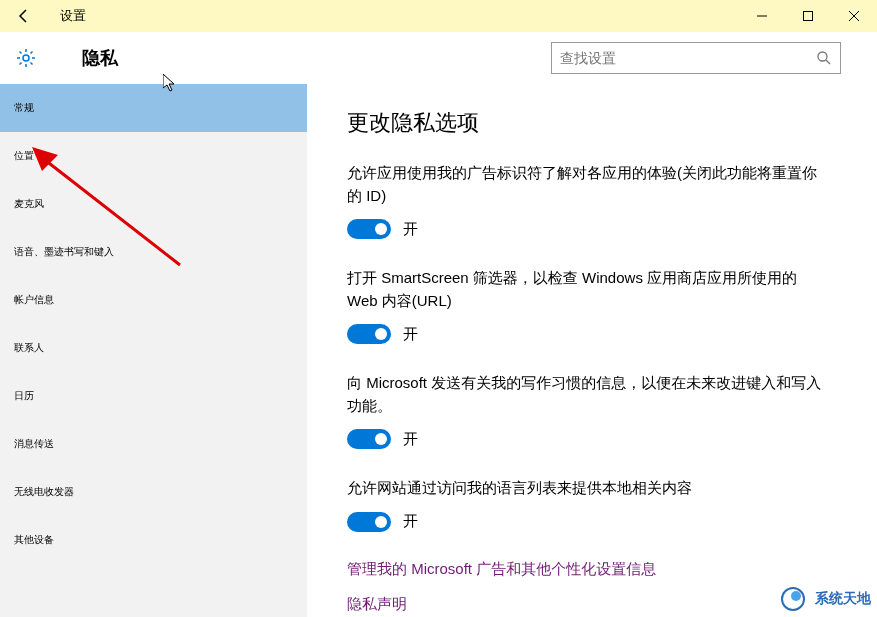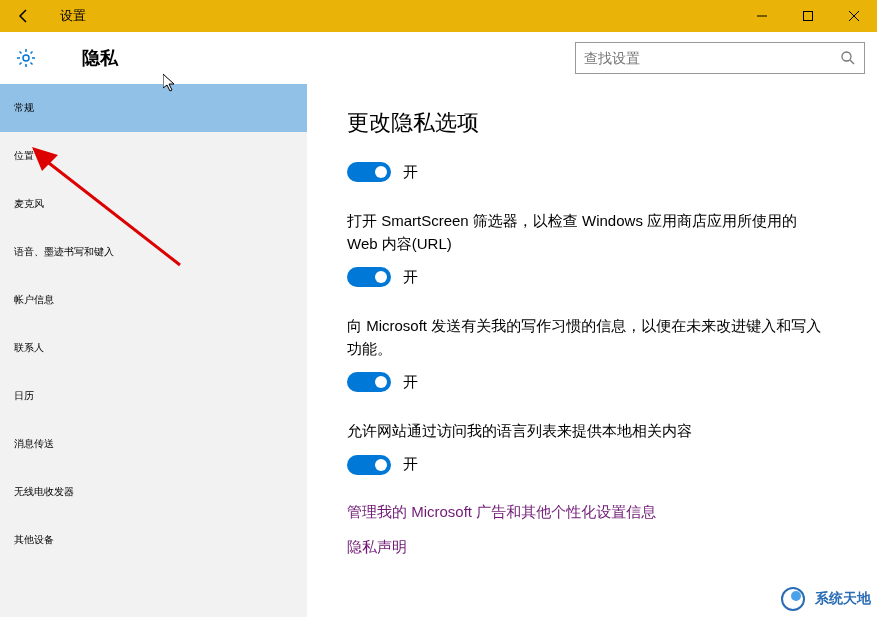--- a/index.html
+++ b/index.html
@@ -10,21 +10,21 @@
       background: #fff;
       width: 877px;
       height: 617px;
       overflow: hidden;
       position: relative;
     }
     .titlebar {
       height: 32px;
       display: flex;
       align-items: center;
-      background: #eab308;
+      background: #fef9c3;
     }
     .back-btn {
       width: 48px;
       height: 32px;
       display: flex;
       align-items: center;
       justify-content: center;
       cursor: pointer;
     }
     .title-text {
@@ -62,21 +62,21 @@
       padding-left: 20px;
     }
     .search-box {
       margin-left: auto;
       width: 290px;
       height: 32px;
       border: 1px solid #999;
       display: flex;
       align-items: center;
       padding: 0 8px;
-      margin-right: 0;
+      margin-right: 24px;
     }
     .search-box input {
       border: none;
       outline: none;
       flex: 1;
       font-size: 14px;
       font-family: inherit;
       color: #666;
     }
     .search-icon {
@@ -275,20 +275,21 @@
       </div>
     <div class="sidebar-item">
         <span>其他设备</span>
       </div>
   </div>
 
   <div class="main">
     <h1 class="main-heading">更改隐私选项</h1>
 
     <div class="setting-block">
+      <div class="setting-desc">允许应用使用我的广告标识符了解对各应用的体验(关闭此功能将重置你的 ID)</div>
       <div class="toggle-row">
         <div class="toggle"></div>
         <span class="toggle-label">开</span>
       </div>
     </div>
 
     <div class="setting-block">
       <div class="setting-desc">打开 SmartScreen 筛选器，以检查 Windows 应用商店应用所使用的 Web 内容(URL)</div>
       <div class="toggle-row">
         <div class="toggle"></div>

